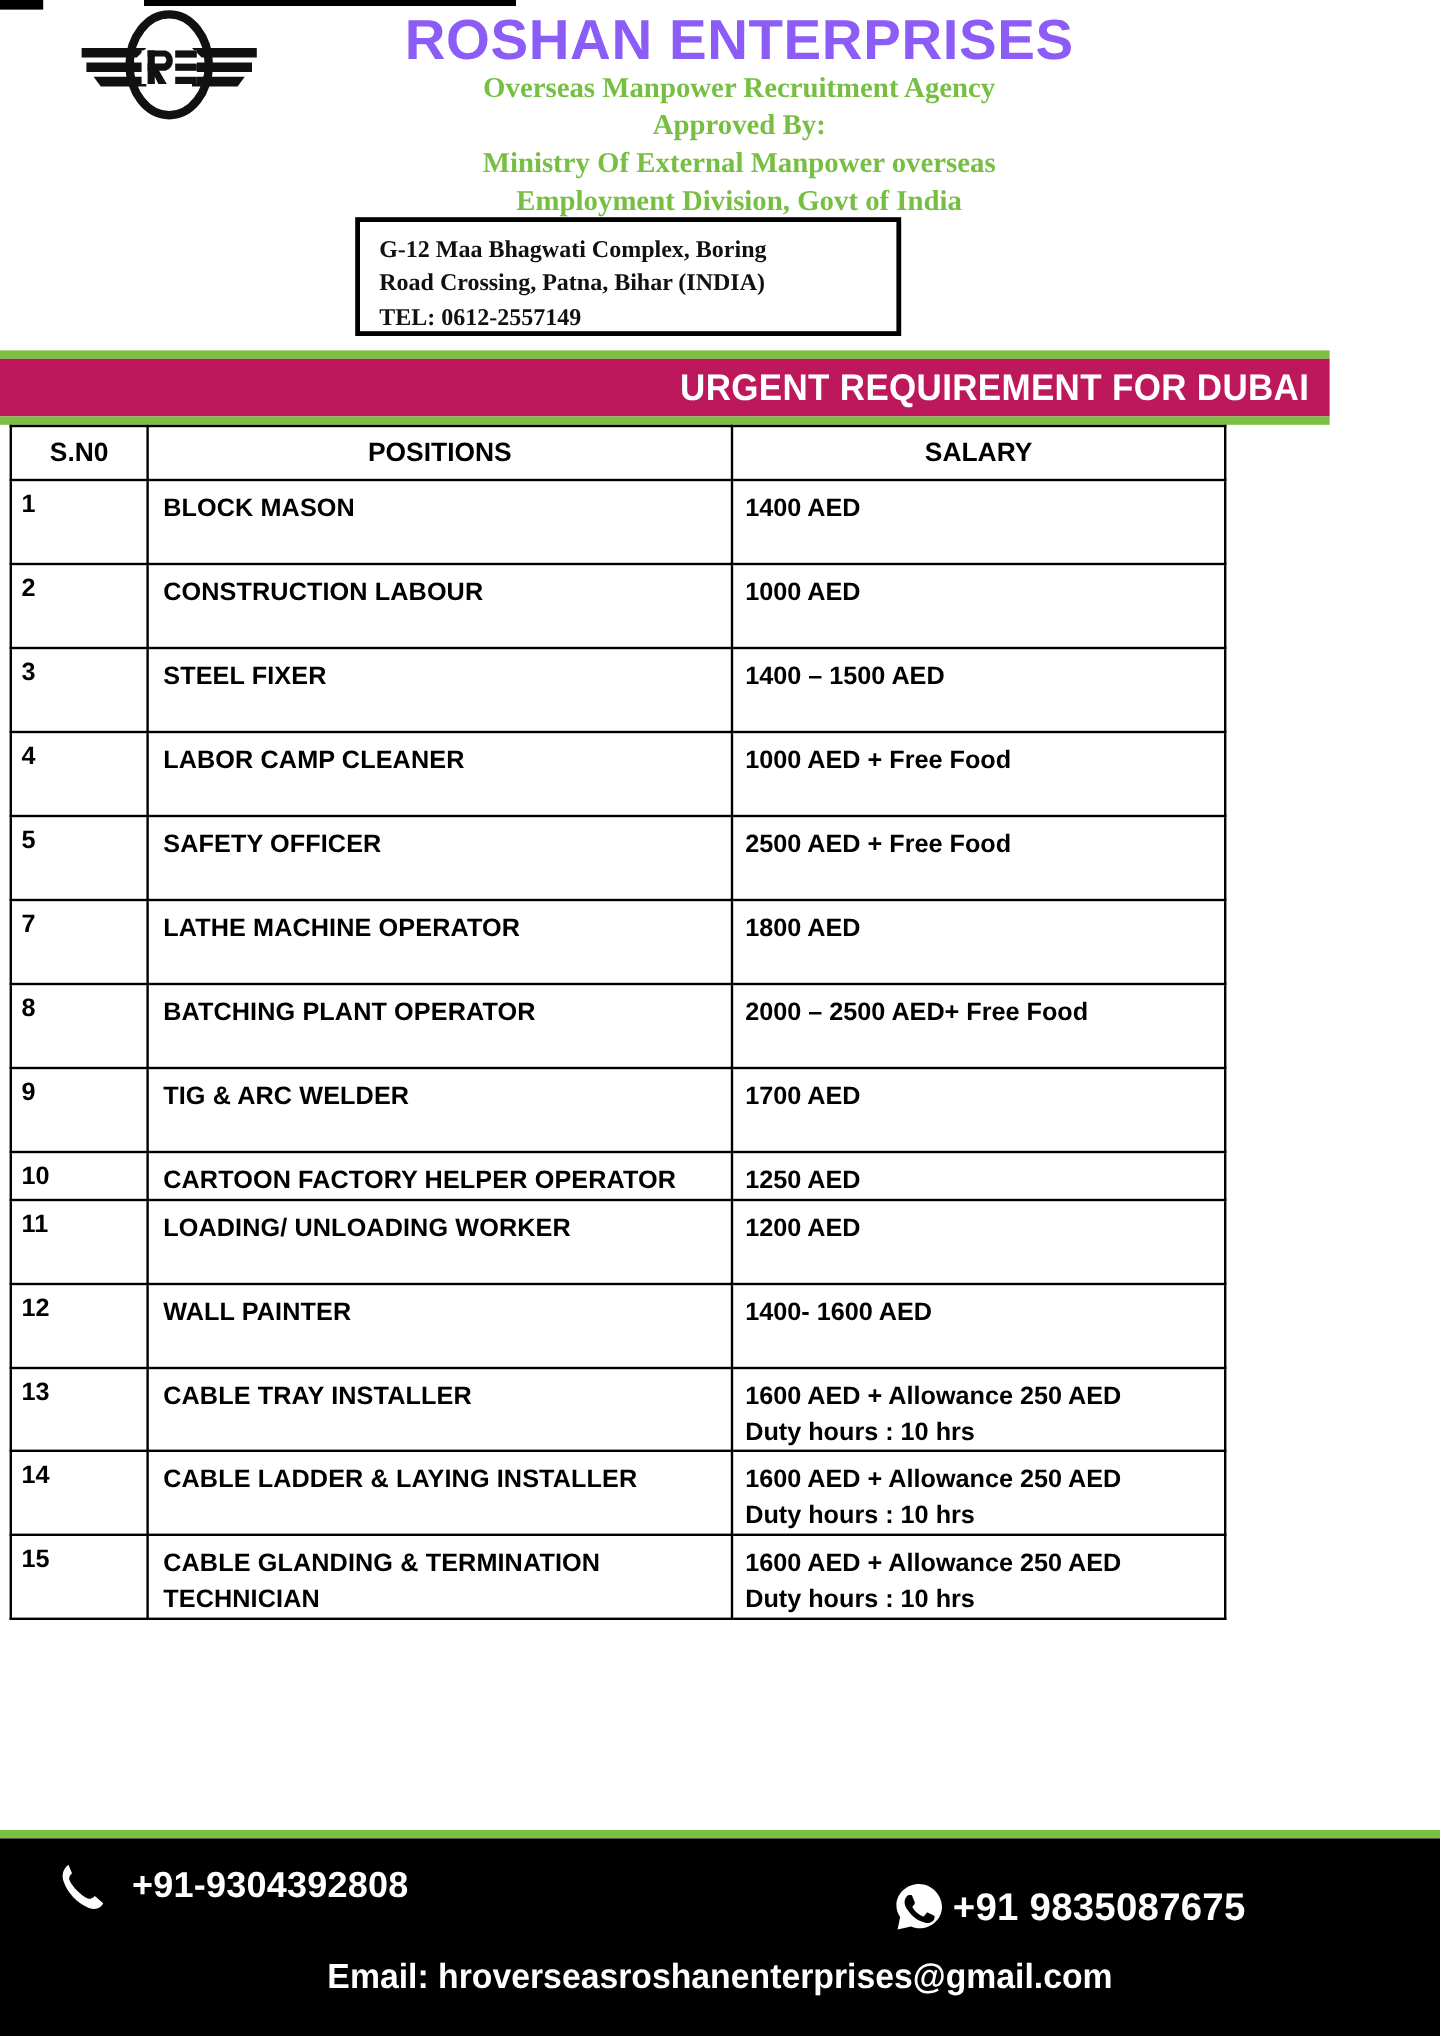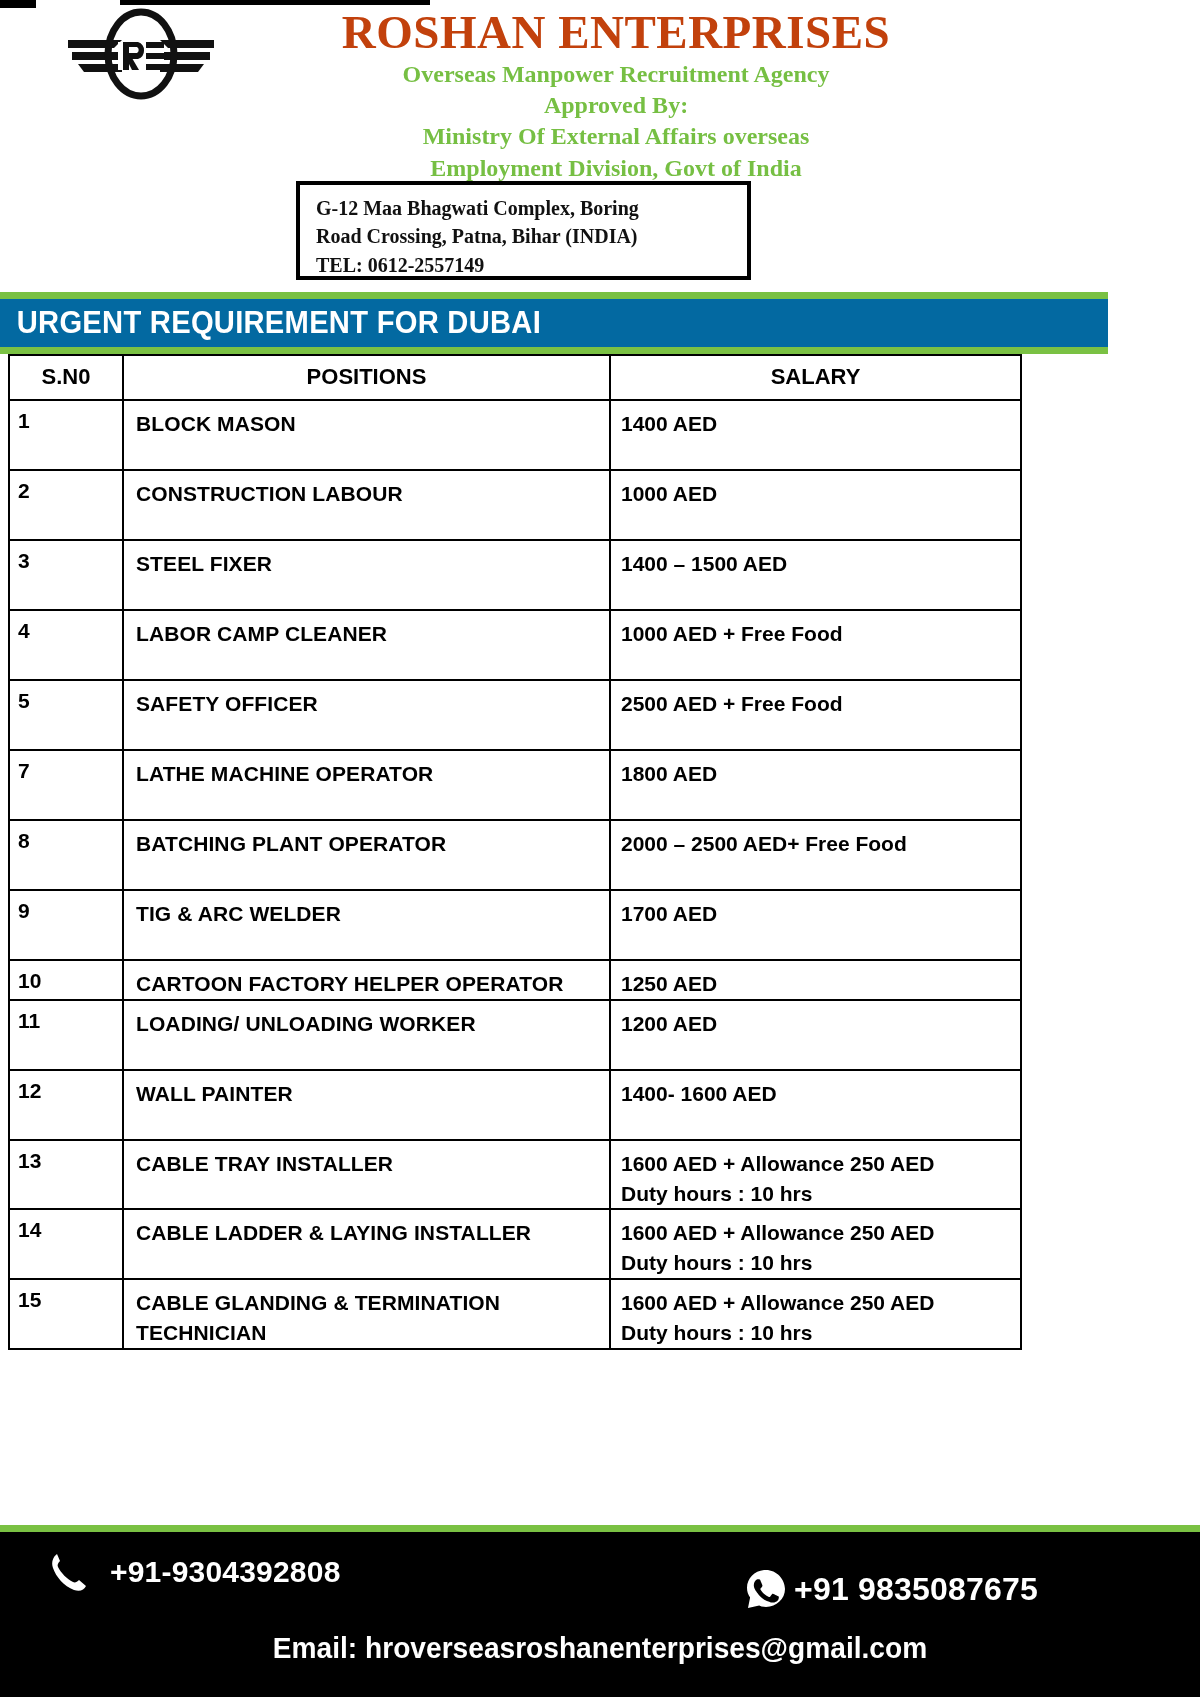--- a/index.html
+++ b/index.html
@@ -42,24 +42,24 @@
     height: 92px;
   }
   .brand-block {
     position: absolute;
     left: 216px;
     top: 8px;
     width: 800px;
     text-align: center;
   }
   .company-name {
-    font-family: Liberation Serif, serif;
+    font-family: Liberation Sans, sans-serif;
     font-weight: bold;
     font-size: 47px;
-    color: #c2410c;
+    color: #8b5cf6;
     letter-spacing: 0.5px;
     line-height: 1.06;
     white-space: nowrap;
   }
   .tagline {
     font-family: "Liberation Serif", serif;
     font-weight: bold;
     font-size: 24px;
     color: #76bf43;
     line-height: 1.22;
@@ -90,25 +90,25 @@
     left: 0;
     top: 292px;
     width: 1108px;
   }
   .green-rule {
     height: 7px;
     background: #7ac143;
     width: 100%;
   }
   .banner {
-    background: #0369a1;
+    background: #be185d;
     height: 48px;
     display: flex;
     align-items: center;
-    justify-content: flex-start;
+    justify-content: flex-end;
   }
   .banner-title {
     color: #ffffff;
     font-family: "Liberation Sans", sans-serif;
     font-weight: bold;
     font-size: 31px;
     letter-spacing: 0.3px;
     transform: scaleX(0.94);
   }
 
@@ -263,21 +263,21 @@
         <rect x="80" y="45" width="18" height="6"></rect>
         <rect x="80" y="56" width="18" height="6"></rect>
       </g>
     </svg>
   </div>
 
   <div class="brand-block">
     <div class="company-name">ROSHAN ENTERPRISES</div>
     <div class="tagline">Overseas Manpower Recruitment Agency</div>
     <div class="tagline">Approved By:</div>
-    <div class="tagline">Ministry Of External Affairs overseas</div>
+    <div class="tagline">Ministry Of External Manpower overseas</div>
     <div class="tagline">Employment Division, Govt of India</div>
   </div>
 
   <div class="address-box">
     <div class="address-line">G-12 Maa Bhagwati Complex, Boring</div>
     <div class="address-line">Road Crossing, Patna, Bihar (INDIA)</div>
     <div class="address-line">TEL: 0612-2557149</div>
   </div>
 </div>
 

